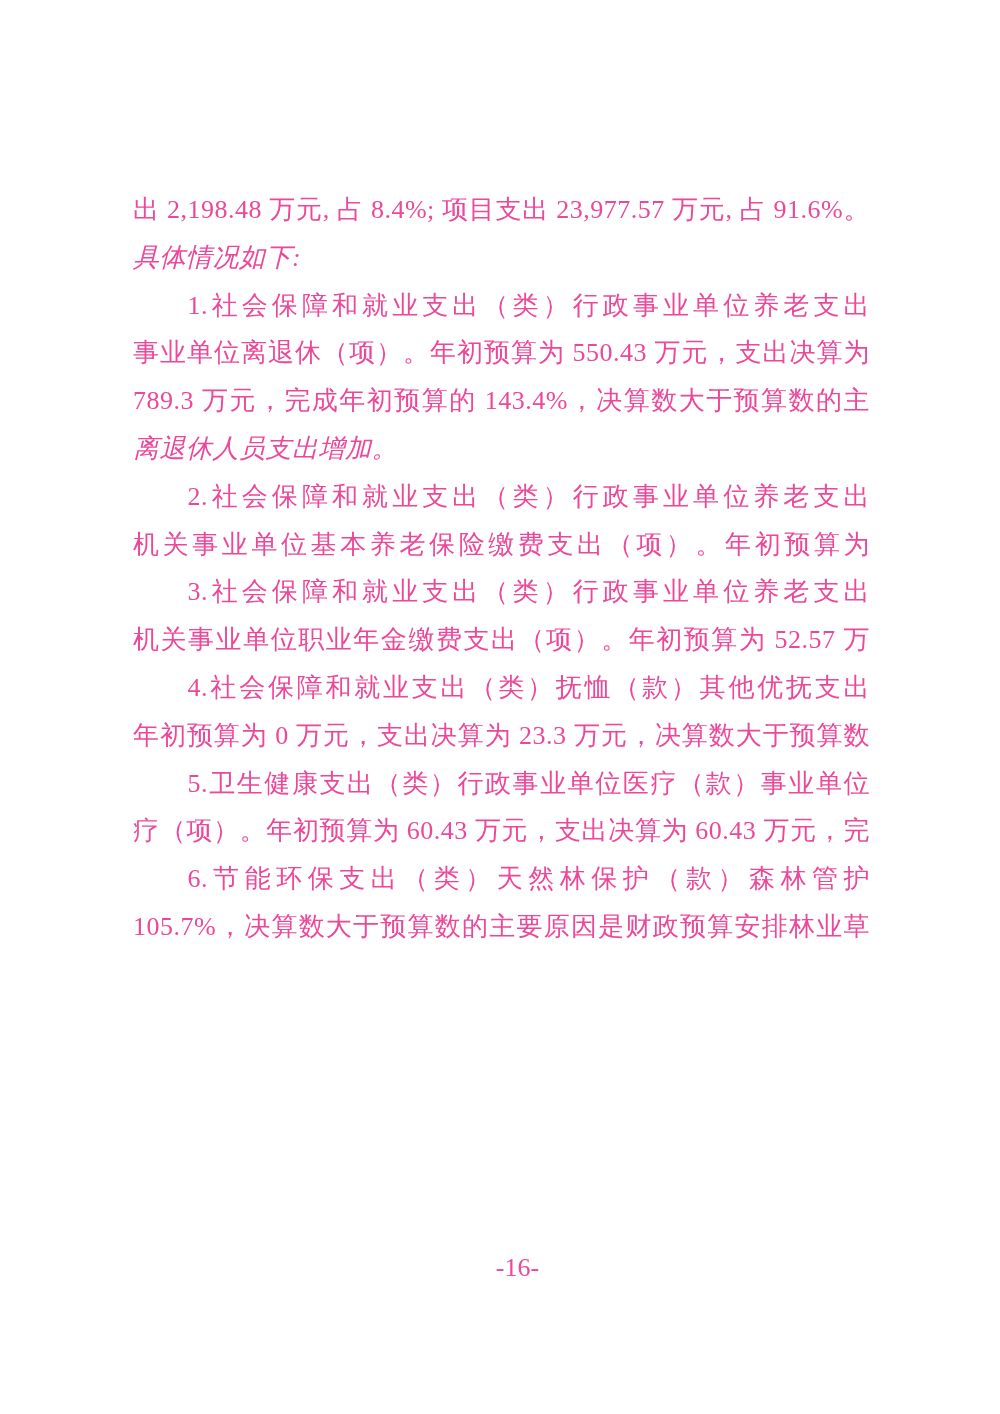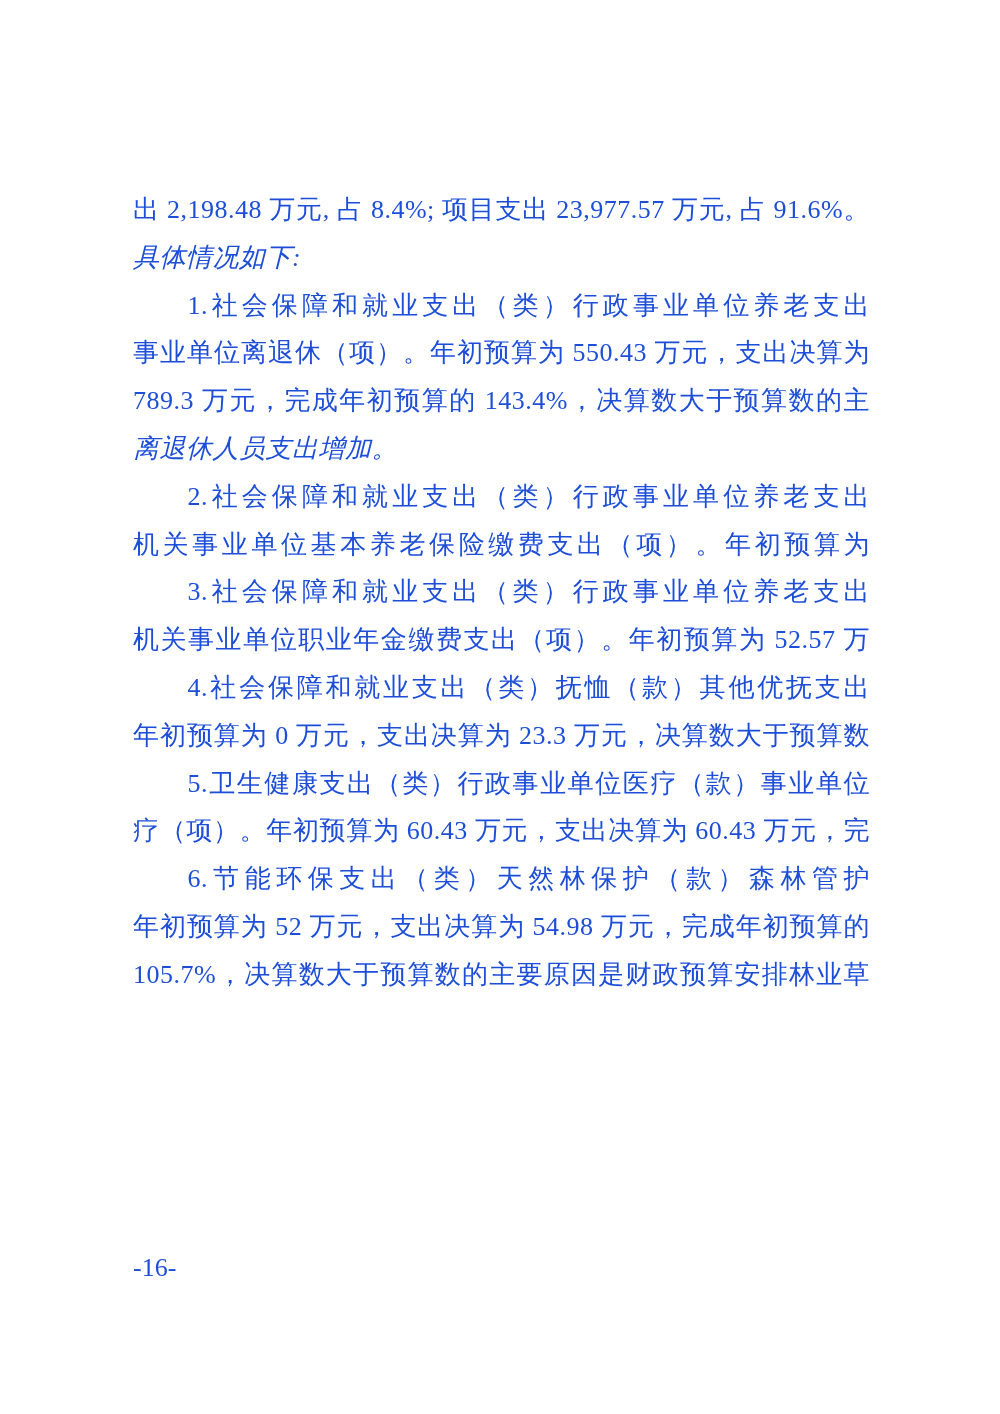--- a/index.html
+++ b/index.html
@@ -7,21 +7,21 @@
     padding: 0;
     background: #ffffff;
   }
   .page {
     position: relative;
     width: 1000px;
     height: 1414px;
     background: #ffffff;
     overflow: hidden;
     font-family: "Liberation Serif", "DejaVu Serif", serif;
-    color: #1d4ed8;
+    color: #ec4899;
   }
   .content {
     position: absolute;
     left: 133px;
     top: 186px;
     width: 737px;
   }
   .line {
     font-size: 26px;
     line-height: 47.8px;
@@ -35,24 +35,24 @@
   .line.indent {
     text-indent: 2.1em;
   }
   .line.para-end {
     text-align: left;
     text-align-last: left;
     font-style: italic;
   }
   .footer {
     position: absolute;
-    left: 133px;
+    left: 149px;
     top: 1248px;
     width: 737px;
-    text-align: left;
+    text-align: center;
     font-size: 26px;
     line-height: 40px;
   }
 </style>
 </head>
 <body>
 
 <div class="page">
   <div class="content">
 
@@ -64,18 +64,17 @@
       <div class="line para-end">离退休人员支出增加。</div>
       <div class="line indent">2.社会保障和就业支出（类）行政事业单位养老支出（款）</div>
       <div class="line">机关事业单位基本养老保险缴费支出（项）。年初预算为 105.14</div>
       <div class="line indent">3.社会保障和就业支出（类）行政事业单位养老支出（款）</div>
       <div class="line">机关事业单位职业年金缴费支出（项）。年初预算为 52.57 万元，</div>
       <div class="line indent">4.社会保障和就业支出（类）抚恤（款）其他优抚支出（项）。</div>
       <div class="line">年初预算为 0 万元，支出决算为 23.3 万元，决算数大于预算数的</div>
       <div class="line indent">5.卫生健康支出（类）行政事业单位医疗（款）事业单位医</div>
       <div class="line">疗（项）。年初预算为 60.43 万元，支出决算为 60.43 万元，完</div>
       <div class="line indent">6.节能环保支出（类）天然林保护（款）森林管护（项）。</div>
-      <div class="line">年初预算为 52 万元，支出决算为 54.98 万元，完成年初预算的</div>
       <div class="line">105.7%，决算数大于预算数的主要原因是财政预算安排林业草原</div>
     </div>
 
   <div class="footer">-16-</div>
 </div>
 
 </body></html>

